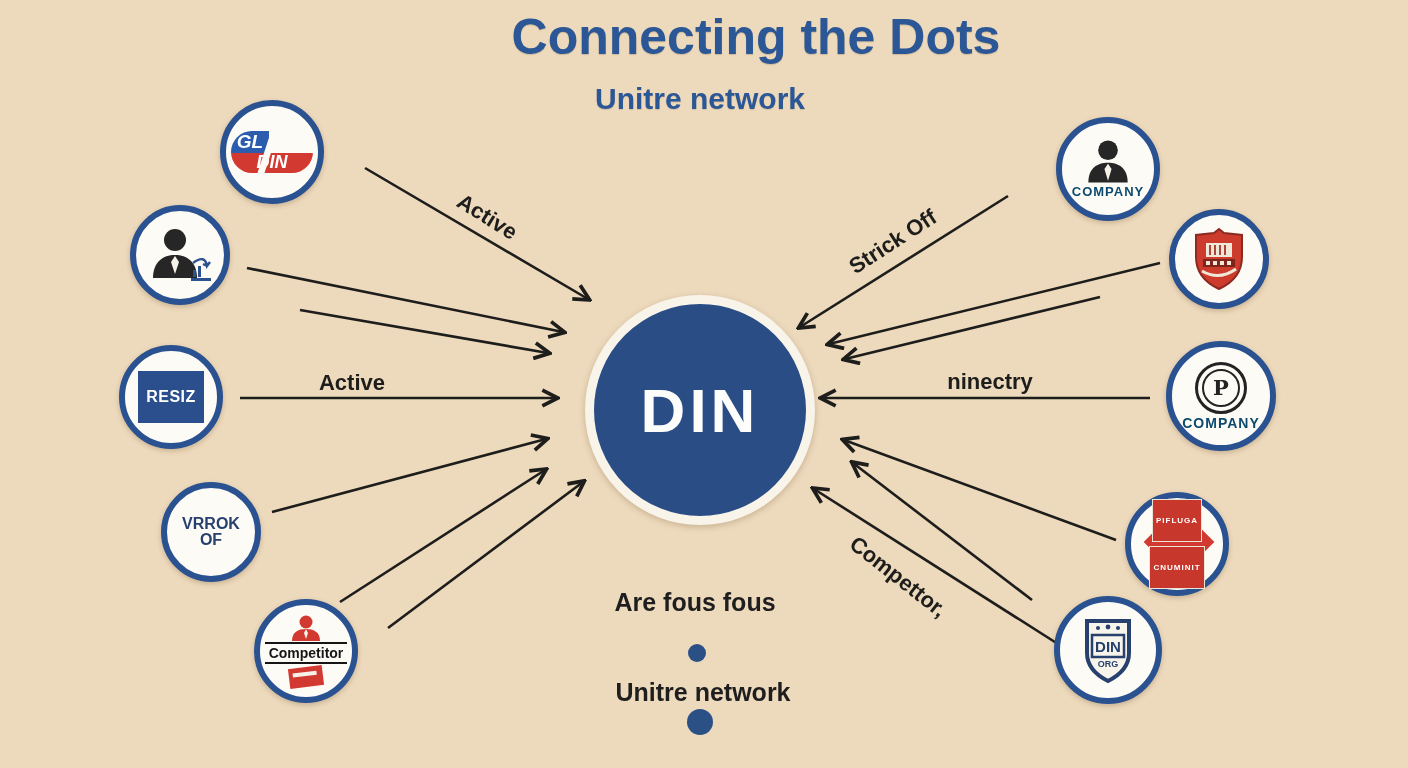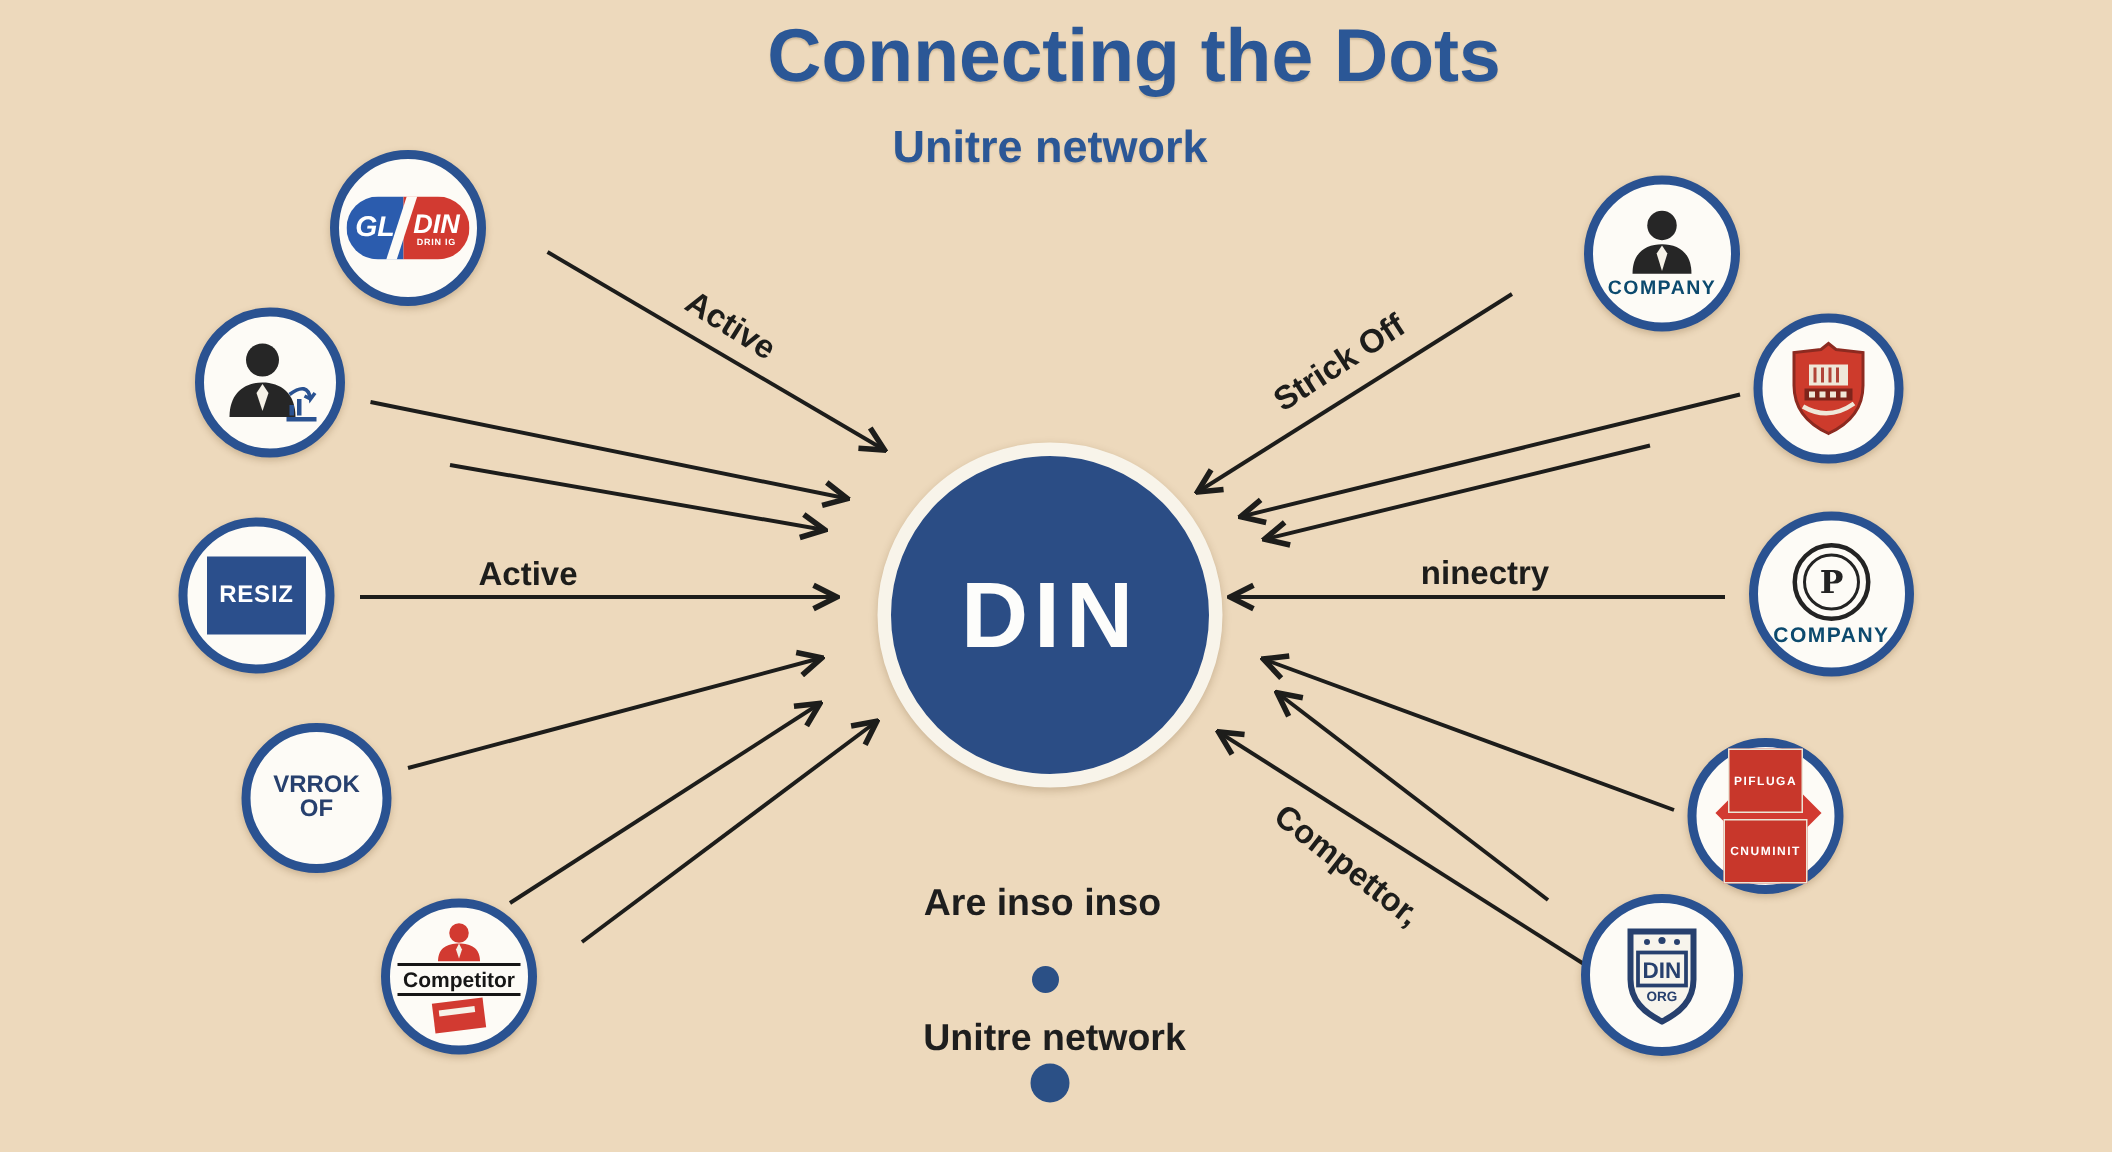--- a/index.html
+++ b/index.html
@@ -39,21 +39,21 @@
     transform-origin:center;
   }
   
   .node{
     border-radius:50%;background:#fdfbf6;border:6px solid #2a5291;
     box-sizing:border-box;display:flex;flex-direction:column;
     align-items:center;justify-content:center;
     box-shadow:0 2px 5px rgba(90,60,20,.25);
   }
   
-  .pill{width:82px;height:42px;border-radius:21px;overflow:hidden;display:flex;position:relative;}
+  .pill{width:82px;height:42px;border-radius:21px;overflow:hidden;display:flex;position:relative;flex-direction:column;}
   .pill-left{width:38px;background:#2b5cae;color:#fff;font-style:italic;font-weight:700;
     font-size:19px;display:flex;align-items:center;justify-content:center;}
   .pill-right{flex:1;background:#d23a31;color:#fff;font-style:italic;font-weight:700;
     font-size:18px;display:flex;flex-direction:column;align-items:center;justify-content:center;line-height:1;}
   .pill-sub{font-size:6px;font-style:normal;letter-spacing:.5px;margin-top:1px;}
   .pill-divider{position:absolute;left:33px;top:-3px;width:7px;height:50px;background:#fdfbf6;transform:skewX(-18deg);}
   
   .resiz-box{width:66px;height:52px;background:#2b4f8c;color:#ffffff;font-weight:700;
     font-size:16px;letter-spacing:.5px;display:flex;align-items:center;justify-content:center;}
   
@@ -218,16 +218,16 @@
     <path d="M8 6 L50 6 L50 38 C50 52 41 60 29 66 C17 60 8 52 8 38 Z" fill="#f7f4ec" stroke="#27406e" stroke-width="4"></path>
     <circle cx="19" cy="13" r="2" fill="#27406e"></circle>
     <circle cx="29" cy="12" r="2.4" fill="#27406e"></circle>
     <circle cx="39" cy="13" r="2" fill="#27406e"></circle>
     <rect x="13" y="20" width="32" height="22" fill="none" stroke="#27406e" stroke-width="2.5"></rect>
     <text x="29" y="37" text-anchor="middle" font-family="Liberation Sans, sans-serif" font-size="15" font-weight="bold" fill="#27406e">DIN</text>
     <text x="29" y="52" text-anchor="middle" font-family="Liberation Sans, sans-serif" font-size="9" font-weight="bold" fill="#27406e">ORG</text>
   </svg>
 </div>
 
-<div class="abs footer-text" style="left:695px;top:588px;">Are inso inso</div>
+<div class="abs footer-text" style="left:695px;top:588px;">Are fous fous</div>
 <div class="abs dot" style="left:688px;top:644px;width:18px;height:18px;"></div>
 <div class="abs footer-text" style="left:703px;top:678px;">Unitre network</div>
 <div class="abs dot" style="left:687px;top:709px;width:26px;height:26px;"></div>
 
 </body></html>

